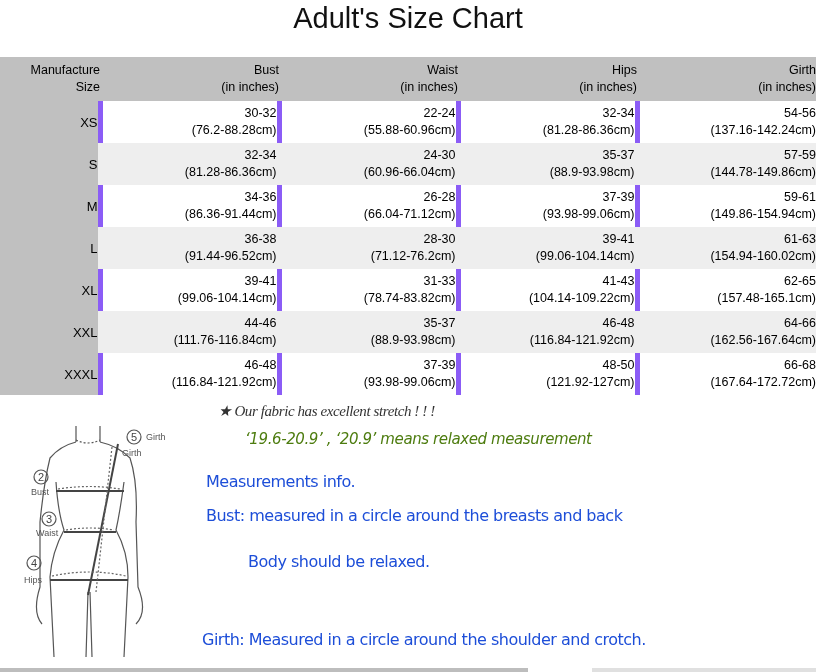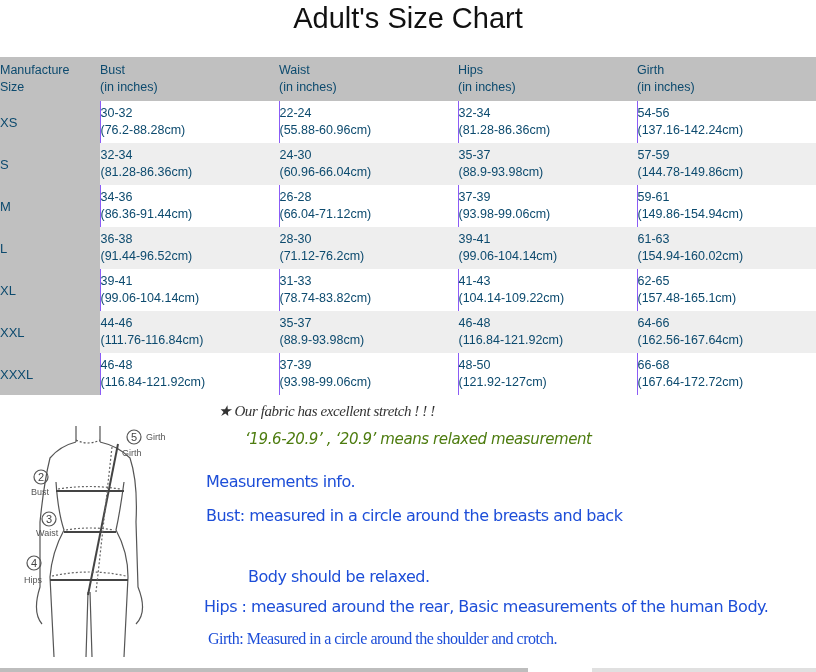--- a/index.html
+++ b/index.html
@@ -9,29 +9,29 @@
   }
   .title {
     position: absolute; top: 0; left: 0; width: 816px; text-align: center;
     font-size: 29px; color: #111; line-height: 36px;
   }
   .table {
     position: absolute; top: 57px; left: 0; width: 816px;
     border-collapse: collapse; table-layout: fixed;
   }
   .table td, .table th {
-    text-align: left; vertical-align: middle; font-size: 12.5px; line-height: 17px;
-    font-weight: normal; padding: 0; color: #0c4a6e;
+    text-align: right; vertical-align: middle; font-size: 12.5px; line-height: 17px;
+    font-weight: normal; padding: 0; color: #000000;
   }
   .table thead th { background: #c0c0c0; height: 44px; }
   .table th.size-col { width: 100px; }
   .table tbody td.size-cell { background: #c0c0c0; height: 42px; font-size: 13px; }
   .table tbody tr.odd td.cell { background: #ffffff; }
   .table tbody tr.even td.cell { background: #eeeeee; }
-  .table tbody td.cell { border-left: 1px solid #8b5cf6; }
+  .table tbody td.cell { border-left: 5px solid #8b5cf6; }
   .table tbody tr.even td.cell { border-left-color: #eeeeee; }
 
   .figure {
     position: absolute; left: 0; top: 402px; width: 200px; height: 260px;
   }
   .notes { position: absolute; left: 200px; top: 400px; width: 616px; height: 272px; }
   .note-stretch {
     position: absolute; left: 18px; top: 2px; font-style: italic; font-size: 15px; color: #333;
     font-family: Liberation Serif, serif; letter-spacing: -0.4px;
   }
@@ -167,19 +167,18 @@
 </div>
 
 <div class="notes">
   <div class="note-stretch">
     <span>★</span>
     <span>Our fabric has excellent stretch ! ! !</span>
   </div>
   <div class="note-relaxed">‘19.6-20.9’ ,  ‘20.9’  means relaxed measurement</div>
   <div class="info" style="left:6px; top:72px;">Measurements info.</div>
   <div class="info" style="left:6px; top:106px;text-align:center;">Bust: measured in a circle around the breasts and back</div>
-  <div class="info" style="left:48px; top:167px;">Body should be relaxed.</div>
-  <div class="info" style="left:4px; top:197px;">Hips : measured around the rear, Basic measurements of the human Body.</div>
-  <div class="info" style="left:8px; top:230px;font-family:Liberation Serif, serif;">Girth: Measured in a circle around the shoulder and crotch.</div>
+  <div class="info" style="left:48px; top:152px;">Body should be relaxed.</div>
+  <div class="info" style="left:2px; top:230px;">Girth: Measured in a circle around the shoulder and crotch.</div>
 </div>
 
 <div class="bottom-bar-left"></div>
 <div class="bottom-bar-right"></div>
 
 </body></html>

